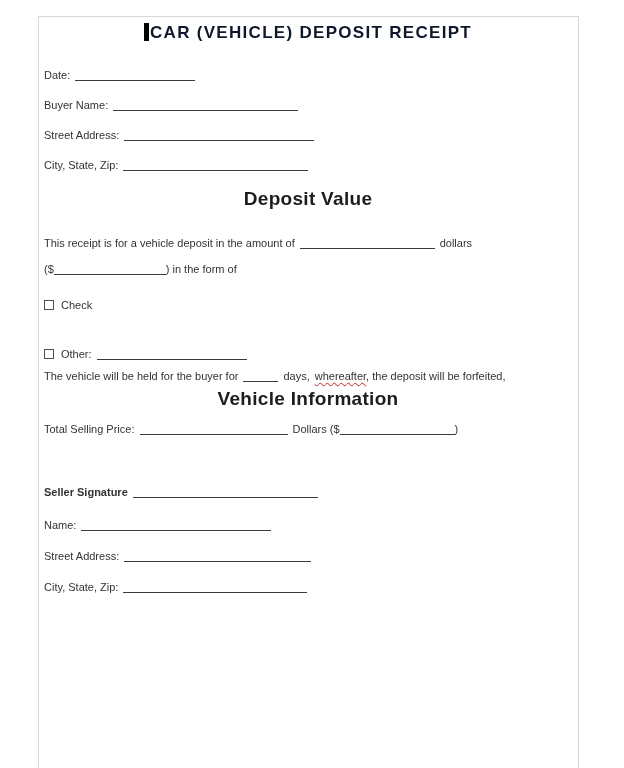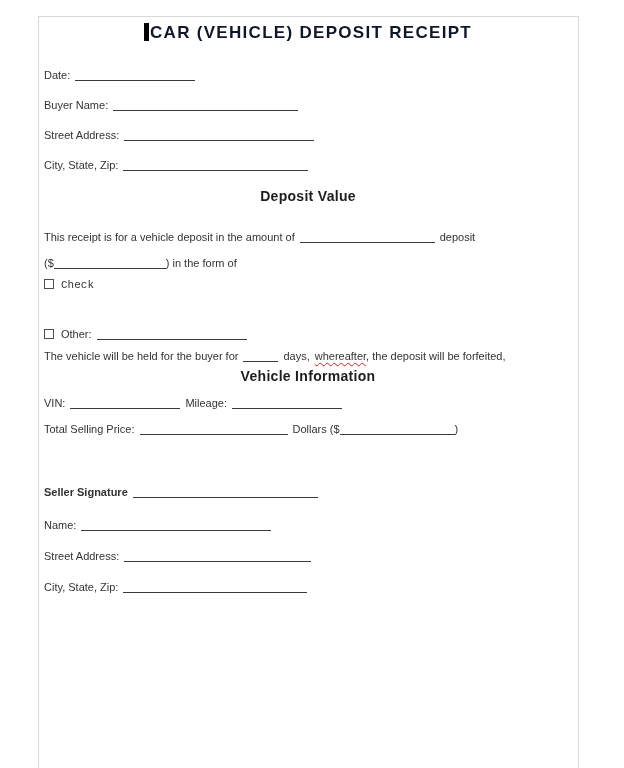--- a/index.html
+++ b/index.html
@@ -32,21 +32,21 @@
   }
   .cursor {
     display:inline-block;
     width:5px; height:18px;
     background:#000;
     vertical-align:-3px;
     margin-right:1px;
   }
   .h2 {
     text-align:center;
-    font-size:14px;
+    font-size:19px;
     font-weight:bold;
     color:#1d1d1d;
     letter-spacing:0.3px;
   }
   .row {
     font-size:11px;
     line-height:14px;
     white-space:nowrap;
   }
   .row > * + * { margin-left:5px; }
@@ -73,21 +73,21 @@
     text-decoration-color:#cc2222;
     text-decoration-thickness:1px;
     text-underline-offset:2px;
   }
   
   .mt-date   { margin-top:24px; }
   .mt-15     { margin-top:15px; }
   .mt-h2dep  { margin-top:16px; }
   .mt-amt1   { margin-top:25px; }
   .mt-amt2   { margin-top:11px; }
-  .mt-check  { margin-top:8px;font-family:Liberation Mono, monospace; }
+  .mt-check  { margin-top:22px; }
   .mt-cash   { margin-top:17px; }
   .mt-other  { margin-top:34px; }
   .mt-hold   { margin-top:7px; }
   .mt-hold2  { margin-top:10px; }
   .mt-h2veh  { margin-top:5px;text-align:center; }
   .mt-make   { margin-top:23px; }
   .mt-11     { margin-top:11px; }
   .mt-sig    { margin-top:48px; }
   .mt-name   { margin-top:18px; }
   .mt-16     { margin-top:16px; }
@@ -115,42 +115,39 @@
   <div class="row mt-15">
     <span>Street Address:</span><span class="blank w-street1"></span>
   </div>
   <div class="row mt-15">
     <span>City, State, Zip:</span><span class="blank w-city1"></span>
   </div>
 
   <div class="h2 mt-h2dep">Deposit Value</div>
 
   <div class="row mt-amt1">
-    <span>This receipt is for a vehicle deposit in the amount of</span><span class="blank w-amount"></span><span>deposit</span>
+    <span>This receipt is for a vehicle deposit in the amount of</span><span class="blank w-amount"></span><span>dollars</span>
   </div>
   <div class="row mt-amt2">
     <span>($</span><span class="blank w-paren tight"></span><span class="tight">) in the form of</span>
   </div>
 
   <div class="row mt-check">
     <span class="cb"></span><span>Check</span>
   </div>
   <div class="row mt-other">
     <span class="cb"></span><span>Other:</span><span class="blank w-other"></span>
   </div>
 
   <div class="row mt-hold">
     <span>The vehicle will be held for the buyer for</span><span class="blank w-days"></span><span>days,</span><span class="misspelled">whereafter</span><span class="tight">, the deposit will be forfeited,</span>
   </div>
 
   <div class="h2 mt-h2veh">Vehicle Information</div>
 
-  <div class="row mt-11">
-    <span>VIN:</span><span class="blank w-vin"></span><span>Mileage:</span><span class="blank w-mileage"></span>
-  </div>
   <div class="row mt-11">
     <span>Total Selling Price:</span><span class="blank w-price"></span><span>Dollars ($</span><span class="blank w-pricenum tight"></span><span class="tight">)</span>
   </div>
 
   <div class="row mt-sig">
     <span class="bold">Seller Signature</span><span class="blank w-sig"></span>
   </div>
   <div class="row mt-name">
     <span>Name:</span><span class="blank w-name2"></span>
   </div>

